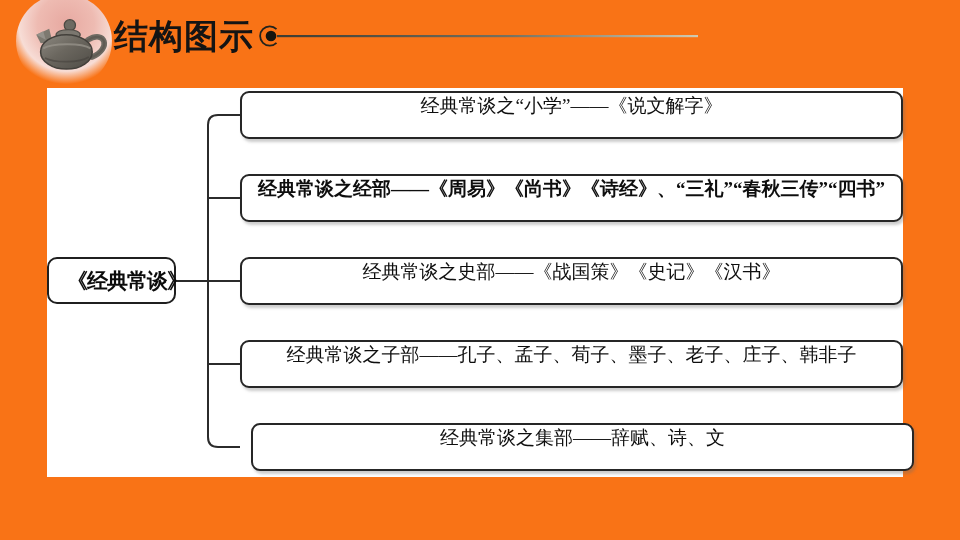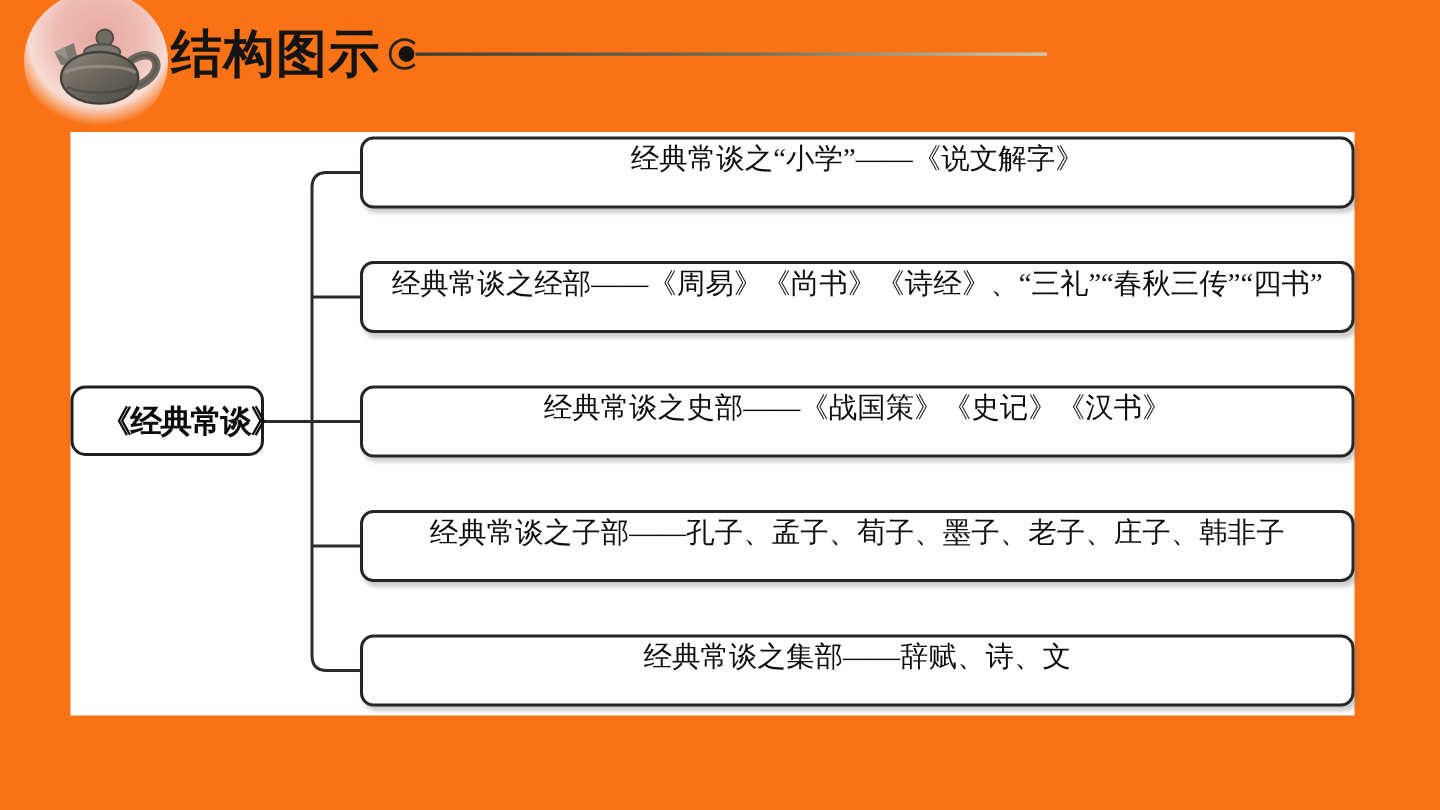--- a/index.html
+++ b/index.html
@@ -23,21 +23,21 @@
     display:flex;align-items:center;justify-content:center;}
   .root-box span{font-size:21px;font-weight:800;letter-spacing:-1px;color:#0c0c0c;white-space:nowrap;
     font-family:"Liberation Sans",sans-serif;margin-left:31px;}
 
   .branch-box{position:absolute;left:193px;width:663px;height:48px;box-sizing:border-box;
     background:#ffffff;border:2px solid #262626;border-radius:9px;
     box-shadow:2px 3px 3px rgba(110,110,110,0.35);
     display:flex;justify-content:center;}
   .branch-box span{font-size:19px;color:#0e0e0e;white-space:nowrap;
     font-family:"Liberation Serif","DejaVu Serif",serif;}
-  .b1{top:3px;}.b2{top:86px;}.b3{top:169px;}.b4{top:252px;}.b5{top:335px;}
+  .b1{top:3px;}.b2{top:86px;font-weight:bold;}.b3{top:169px;}.b4{top:252px;}.b5{top:335px;margin-left:11px;}
 </style>
 </head>
 <body>
 
 <div class="slide">
 
   <div class="pink-wash"></div>
   <div class="teapot">
     <svg width="86" height="62" viewBox="0 0 100 72">
       <defs>

